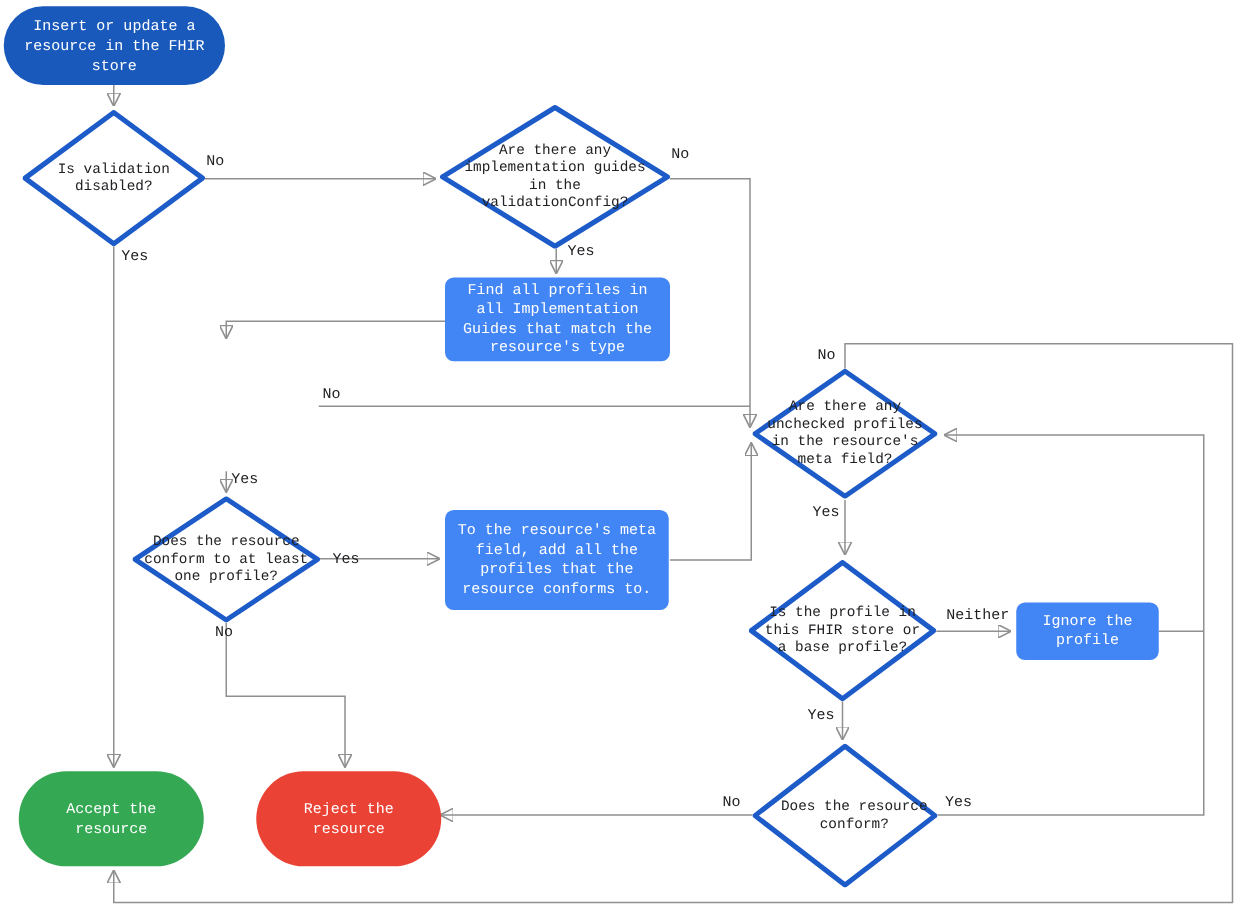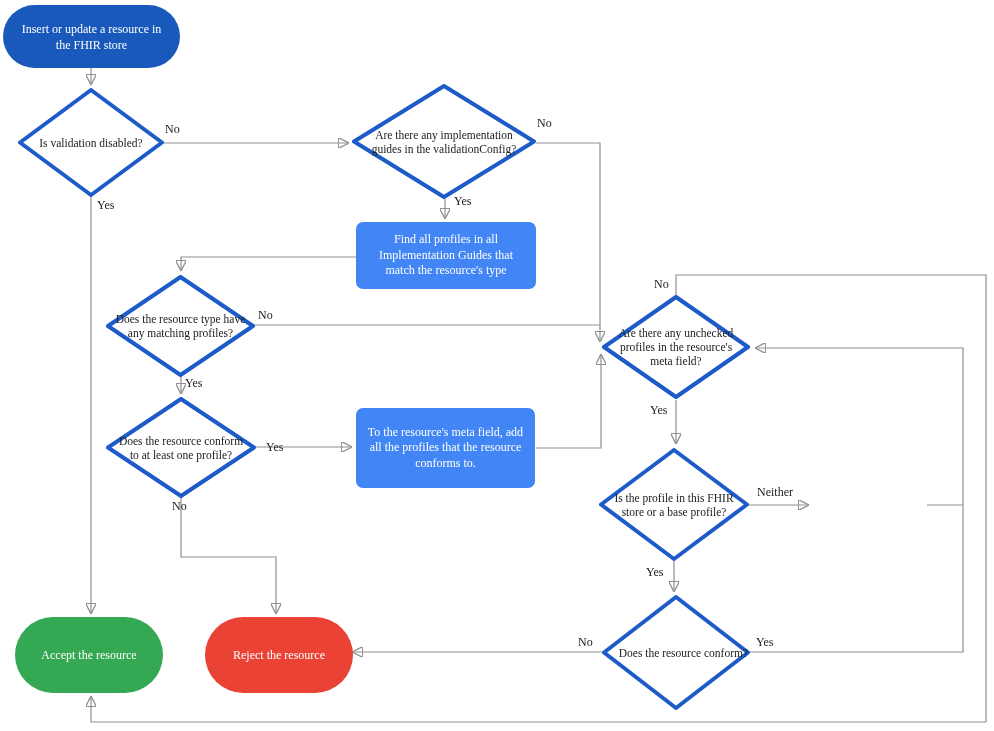--- a/index.html
+++ b/index.html
@@ -1,18 +1,18 @@
 <!DOCTYPE html>
 <html><head>
 <meta charset="utf-8">
 <style>
   html,body { margin:0; padding:0; background:#fff; }
   .canvas {
     position:relative; width:994px; height:731px; background:#ffffff;
-    font-family:Liberation Serif, serif; overflow:hidden;
+    font-family:Liberation Mono, monospace; overflow:hidden;
   }
   .edges { position:absolute; left:0; top:0; width:994px; height:731px; }
   .edges path { stroke:#8f8f8f; stroke-width:1.2; fill:none; }
   .node {
     position:absolute; display:flex; align-items:center; justify-content:center;
     text-align:center; box-sizing:border-box;
   }
   .pill { border-radius:40px; color:#ffffff; font-size:12px; line-height:16px; padding:0 14px; }
   .pill-start  { left:3px;   top:5px;   width:177px; height:63px; background:#1959BC; }
   .pill-accept { left:15px;  top:617px; width:148px; height:76px; background:#34A853; }
@@ -83,26 +83,20 @@
     <svg viewBox="0 0 184 115" preserveAspectRatio="none">
         <polygon points="92,2 182,57.5 92,113 2,57.5"></polygon>
       </svg>
     <span class="lbl" style="width:88%">Are there any implementation guides in the validationConfig?</span>
   </div>
 
   <div class="node proc proc-find">
     <span>Find all profiles in all Implementation Guides that match the resource's type</span>
   </div>
 
-  <div class="node diamond d3">
-    <svg viewBox="0 0 149 102" preserveAspectRatio="none">
-        <polygon points="74.5,2 147,51 74.5,100 2,51"></polygon>
-      </svg>
-    <span class="lbl">Does the resource type have any matching profiles?</span>
-  </div>
 
   <div class="node diamond d4">
     <svg viewBox="0 0 150 101" preserveAspectRatio="none">
         <polygon points="75,2 148,50.5 75,99 2,50.5"></polygon>
       </svg>
     <span class="lbl">Does the resource conform to at least one profile?</span>
   </div>
 
   <div class="node proc proc-add">
     <span>To the resource's meta field, add all the profiles that the resource conforms to.</span>
@@ -115,20 +109,23 @@
     <span class="lbl" style="width:84%">Are there any unchecked profiles in the resource's meta field?</span>
   </div>
 
   <div class="node diamond d6">
     <svg viewBox="0 0 150 113" preserveAspectRatio="none">
         <polygon points="75,2 148,56.5 75,111 2,56.5"></polygon>
       </svg>
     <span class="lbl">Is the profile in this FHIR store or a base profile?</span>
   </div>
 
+  <div class="node proc proc-ignore">
+    <span>Ignore the profile</span>
+  </div>
 
   <div class="node diamond d7">
     <svg viewBox="0 0 148 115" preserveAspectRatio="none">
         <polygon points="74,2 146,57.5 74,113 2,57.5"></polygon>
       </svg>
     <span class="lbl">Does the resource conform?</span>
   </div>
 
   <div class="node pill pill-accept">
     <span>Accept the resource</span>

